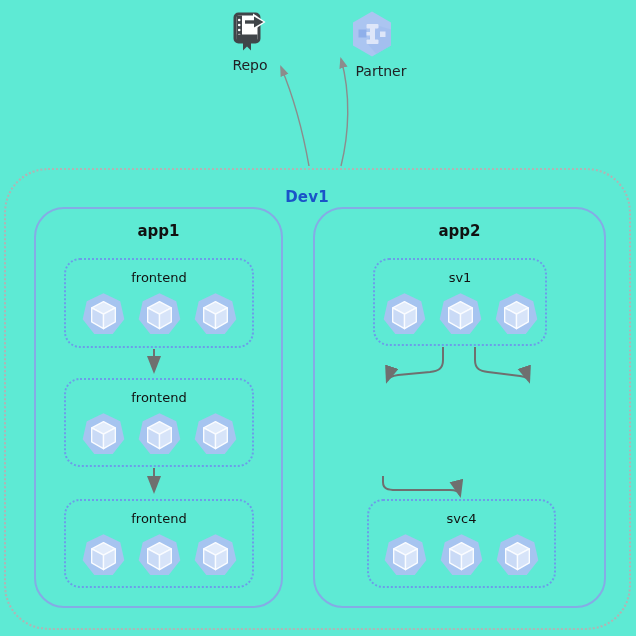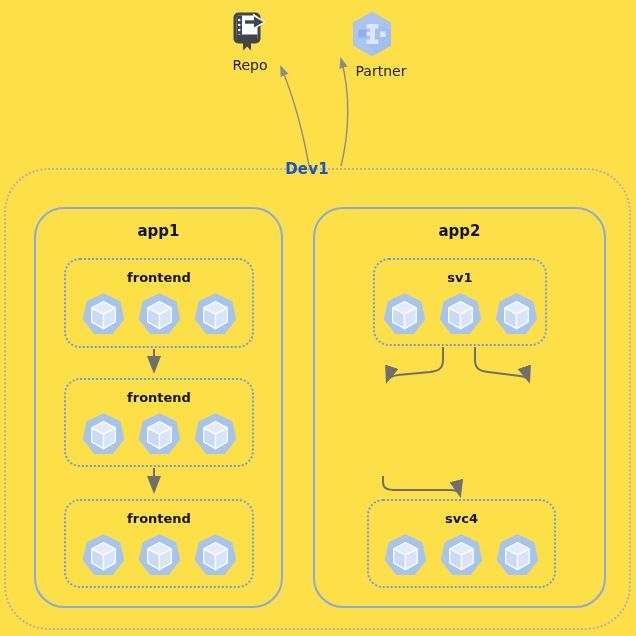--- a/index.html
+++ b/index.html
@@ -1,31 +1,31 @@
 <!DOCTYPE html>
 <html style="--env-label: #1a53c8; --env-border: #b3b3b3; --app-border: #85abe5; --service-border: #6c9de9; --pod-fill: #a6c4f0; --arrow-dark: #6f6f6f; --arrow-thin: #8c8c8c; --repo-icon: #404549; --partner-hex: #abc5f1;"><head>
 <meta charset="utf-8">
 <style>
   * { box-sizing: border-box; margin: 0; padding: 0; }
   html, body { width: 636px; height: 636px; background: #ffffff; overflow: hidden;
     font-family: "DejaVu Sans", "Liberation Sans", sans-serif; }
-  #canvas { position: relative; width: 636px; height: 636px; background: #fde047; }
+  #canvas { position: relative; width: 636px; height: 636px; background: #5eead4; }
   .abs { position: absolute; }
 
   .env-box { border: 2px dotted var(--env-border, #b3b3b3); border-radius: 44px; }
   .env-label { font-weight: bold; font-size: 15px; color: var(--env-label, #1a53c8);
     text-align: center; letter-spacing: .2px; }
 
   .app-box { border: 2px solid var(--app-border, #85abe5); border-radius: 30px; background: transparent; padding-left: 24px; }
   .app-label { position: absolute; top: 13px; left: 0; right: 0; text-align: center;
     font-weight: bold; font-size: 15px; color: #111; }
 
   .svc-box { position: absolute; border: 2px dotted var(--service-border, #6c9de9);
     border-radius: 16px; display: flex; flex-direction: column; align-items: center; }
-  .svc-label { font-weight: bold; font-size: 13px; color: #111; margin-top: 10px; }
+  .svc-label { font-weight: normal; font-size: 13px; color: #111; margin-top: 10px; }
   .pods { display: flex; gap: 11px; justify-content: center; margin-top: 6px; }
   .pods svg { width: 45px; height: 45px; display: block; }
 
   .ext-label { font-size: 14px; color: #202124; text-align: center; }
 
   #arrow-layer { position: absolute; left: 0; top: 0; width: 636px; height: 636px;
     pointer-events: none; z-index: 5; }
 </style>
 </head>
 <body>
@@ -59,21 +59,21 @@
     <rect x="9.5" y="19.5" width="8" height="8" fill="#8fafea"></rect>
     <rect x="17.5" y="22" width="4.5" height="3.5" fill="#dde6f9"></rect>
     <rect x="17.5" y="14" width="12" height="4.5" rx="1" fill="#dde6f9"></rect>
     <rect x="21" y="18" width="5" height="12" fill="#dde6f9"></rect>
     <rect x="17.5" y="29.5" width="12" height="4.5" rx="1" fill="#dde6f9"></rect>
     <rect x="31" y="21.5" width="5.5" height="5.5" fill="#dde6f9"></rect>
   </svg>
   <div class="abs ext-label" style="left:341px;top:63px;width:80px">Partner</div>
 
   <div class="abs env-box" style="left:4px;top:168px;width:627px;height:462px"></div>
-  <div class="abs env-label" style="left:6px;top:160px;width:602px">Dev1</div>
+  <div class="abs env-label" style="left:6px;top:188px;width:602px">Dev1</div>
 
   <div class="abs app-box" style="left:34px;top:207px;width:249px;height:401px">
     <div class="app-label">app1</div>
 
     <div class="svc-box" style="left:28px;top:49px;width:190px;height:90px">
       <div class="svc-label">frontend</div>
       <div class="pods">
   <svg viewBox="0 0 40 40">
     <polygon points="20,2 5.1,9.2 1.5,25.2 11.8,38.2 28.2,38.2 38.5,25.2 34.9,9.2" fill="#a6c4f0"></polygon>
     <polygon points="20,9.5 30.5,15 20,20.5 9.5,15" fill="#e2ecfb" stroke="#fafcff" stroke-width="1.2" stroke-linejoin="round"></polygon>

